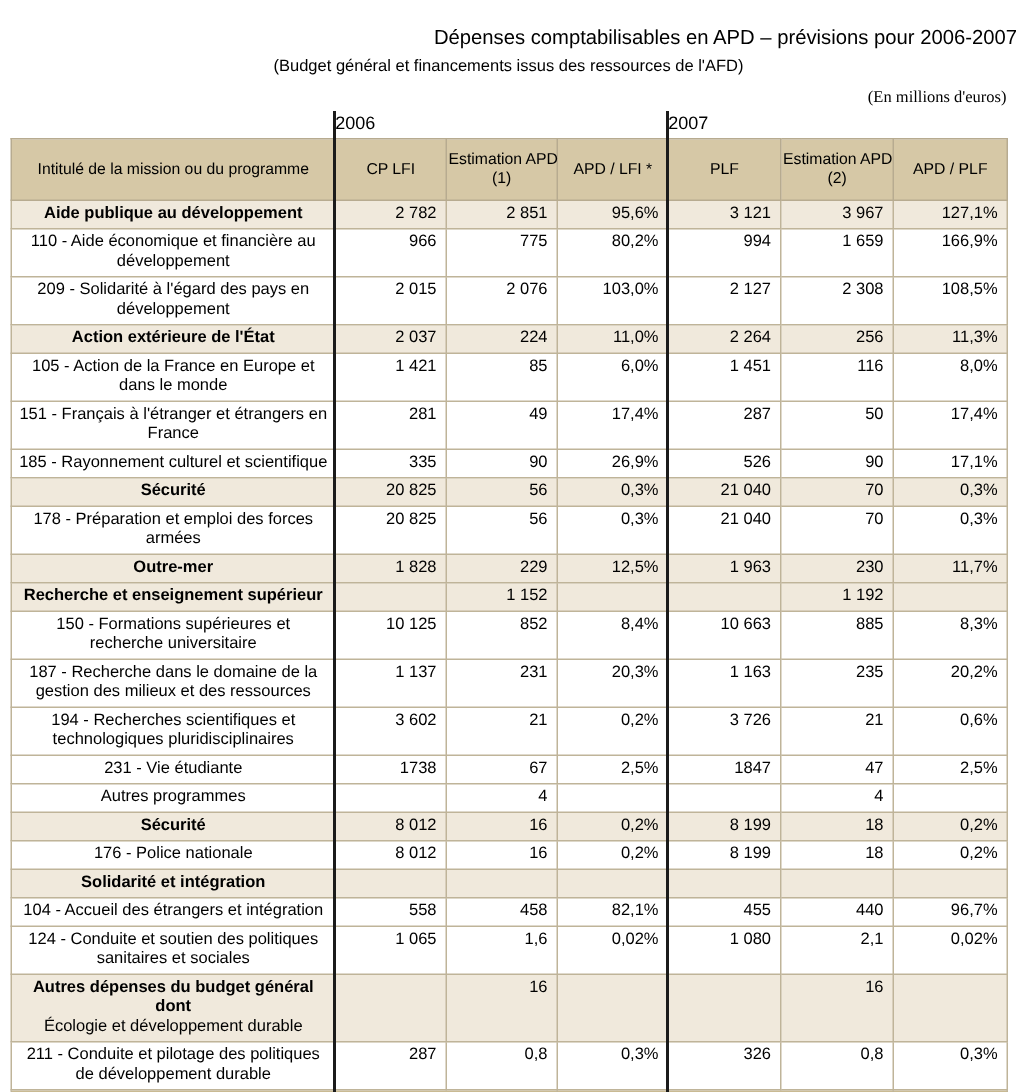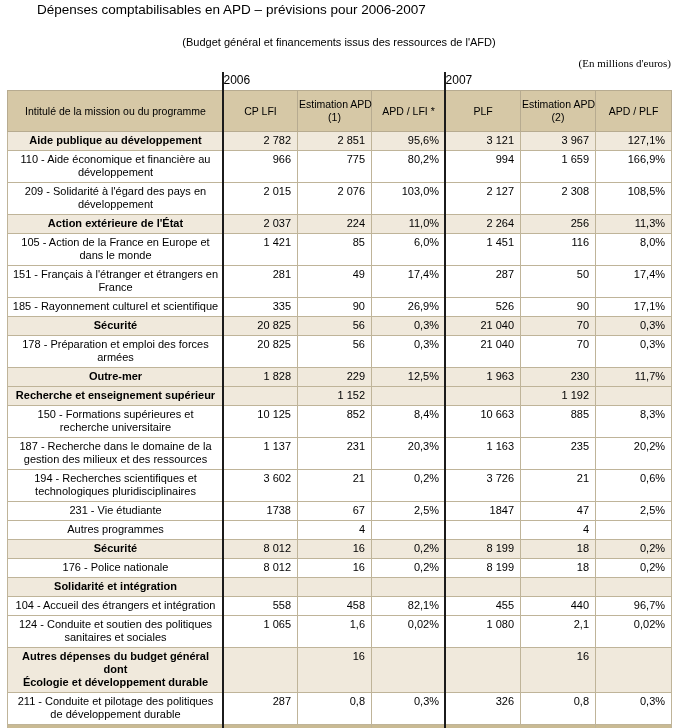--- a/index.html
+++ b/index.html
@@ -5,30 +5,30 @@
   html,body{margin:0;padding:0;background:#fff;}
   .page{
     position:relative;
     width:678px;height:728px;
     background:#fff;
     font-family:"Liberation Sans", sans-serif;
     color:#000;
     overflow:hidden;
   }
   .title{
-    text-align:left;
+    text-align:right;
     font-size:13.5px;
-    padding-top:2px;
+    padding-top:17px;
     letter-spacing:0;
     margin-left:37px;
   }
   .subtitle{
     text-align:center;
     font-size:11px;
-    margin-top:19px;
+    margin-top:6px;
   }
   .unit-note{
     text-align:right;
     font-size:11px;
     margin:9px 7px 3px 0;
     font-family:Liberation Serif, serif;
   }
   .table-wrap{
     position:relative;
     width:664px;
@@ -72,21 +72,21 @@
     border:1px solid #bfb499;
     vertical-align:top;
     line-height:13px;
     padding:2px 4px 3px 4px;
   }
   td.lbl{text-align:center;}
   td.num{text-align:right;padding-right:6px;}
   tr.program td{background:#fff;}
   tr.section td{background:#f0e9dc;}
   tr.section td.lbl{font-weight:bold;}
-  tr.section td.lbl .sub2{font-weight:bold;}
+  tr.section td.lbl .sub2{font-weight:normal;}
   tr.total td{background:#c9ba93;padding-top:4px;padding-bottom:4px;}
   tr.total td.num{font-weight:bold;}
 </style>
 </head>
 <body>
 
 <div class="page">
   <div class="title">Dépenses comptabilisables en APD – prévisions pour 2006-2007</div>
   <div class="subtitle">(Budget général et financements issus des ressources de l'AFD)</div>
   <div class="unit-note">(En millions d'euros)</div>

